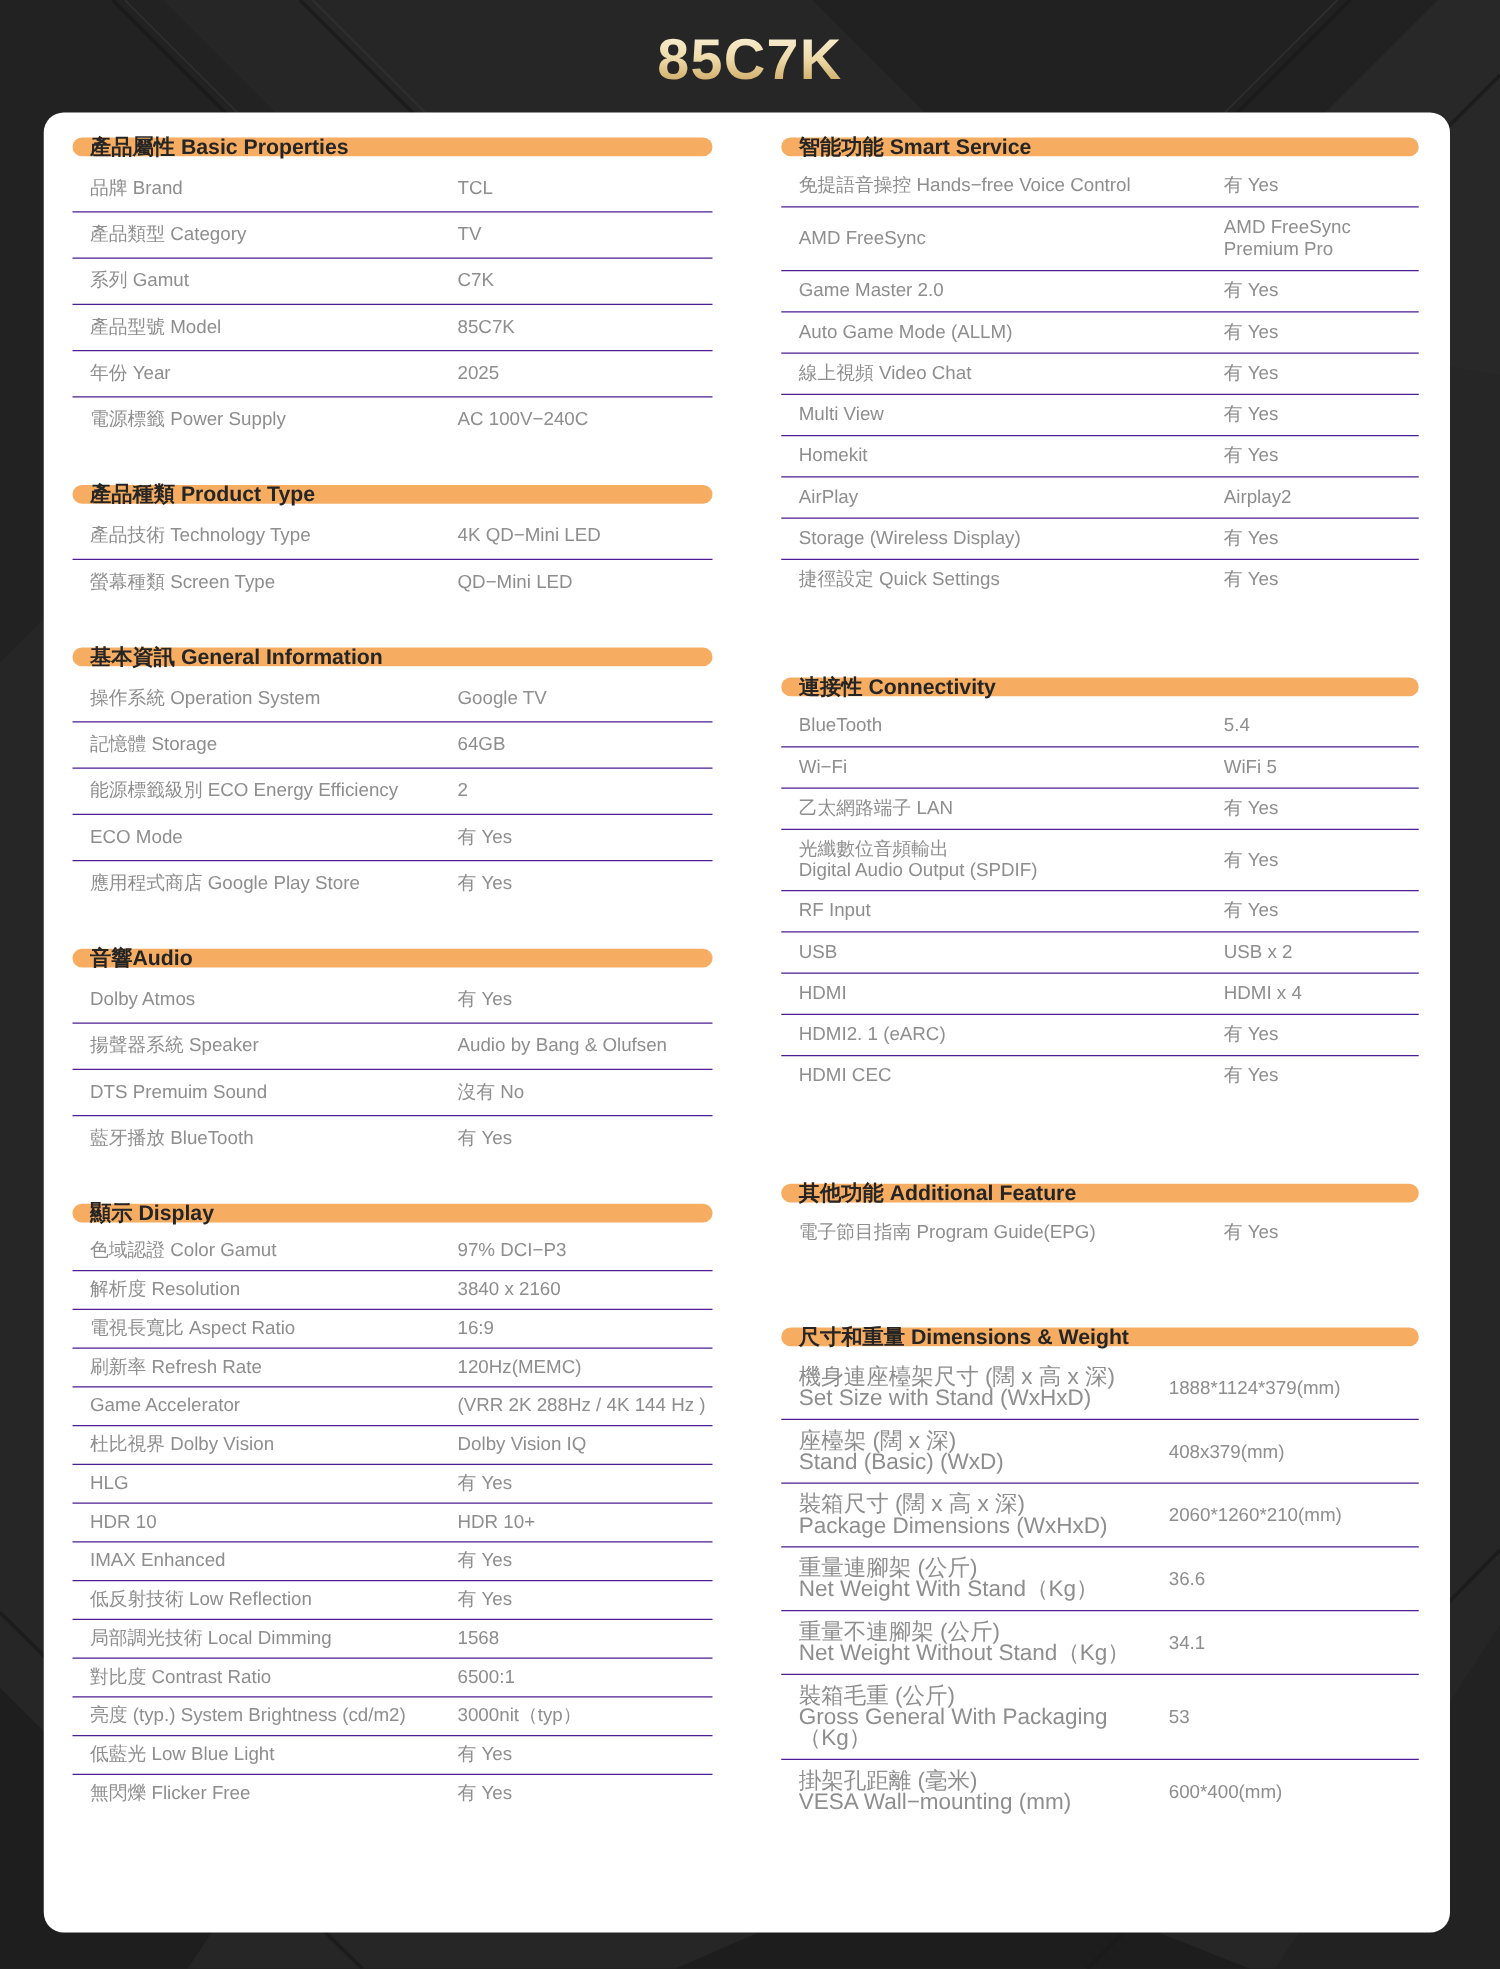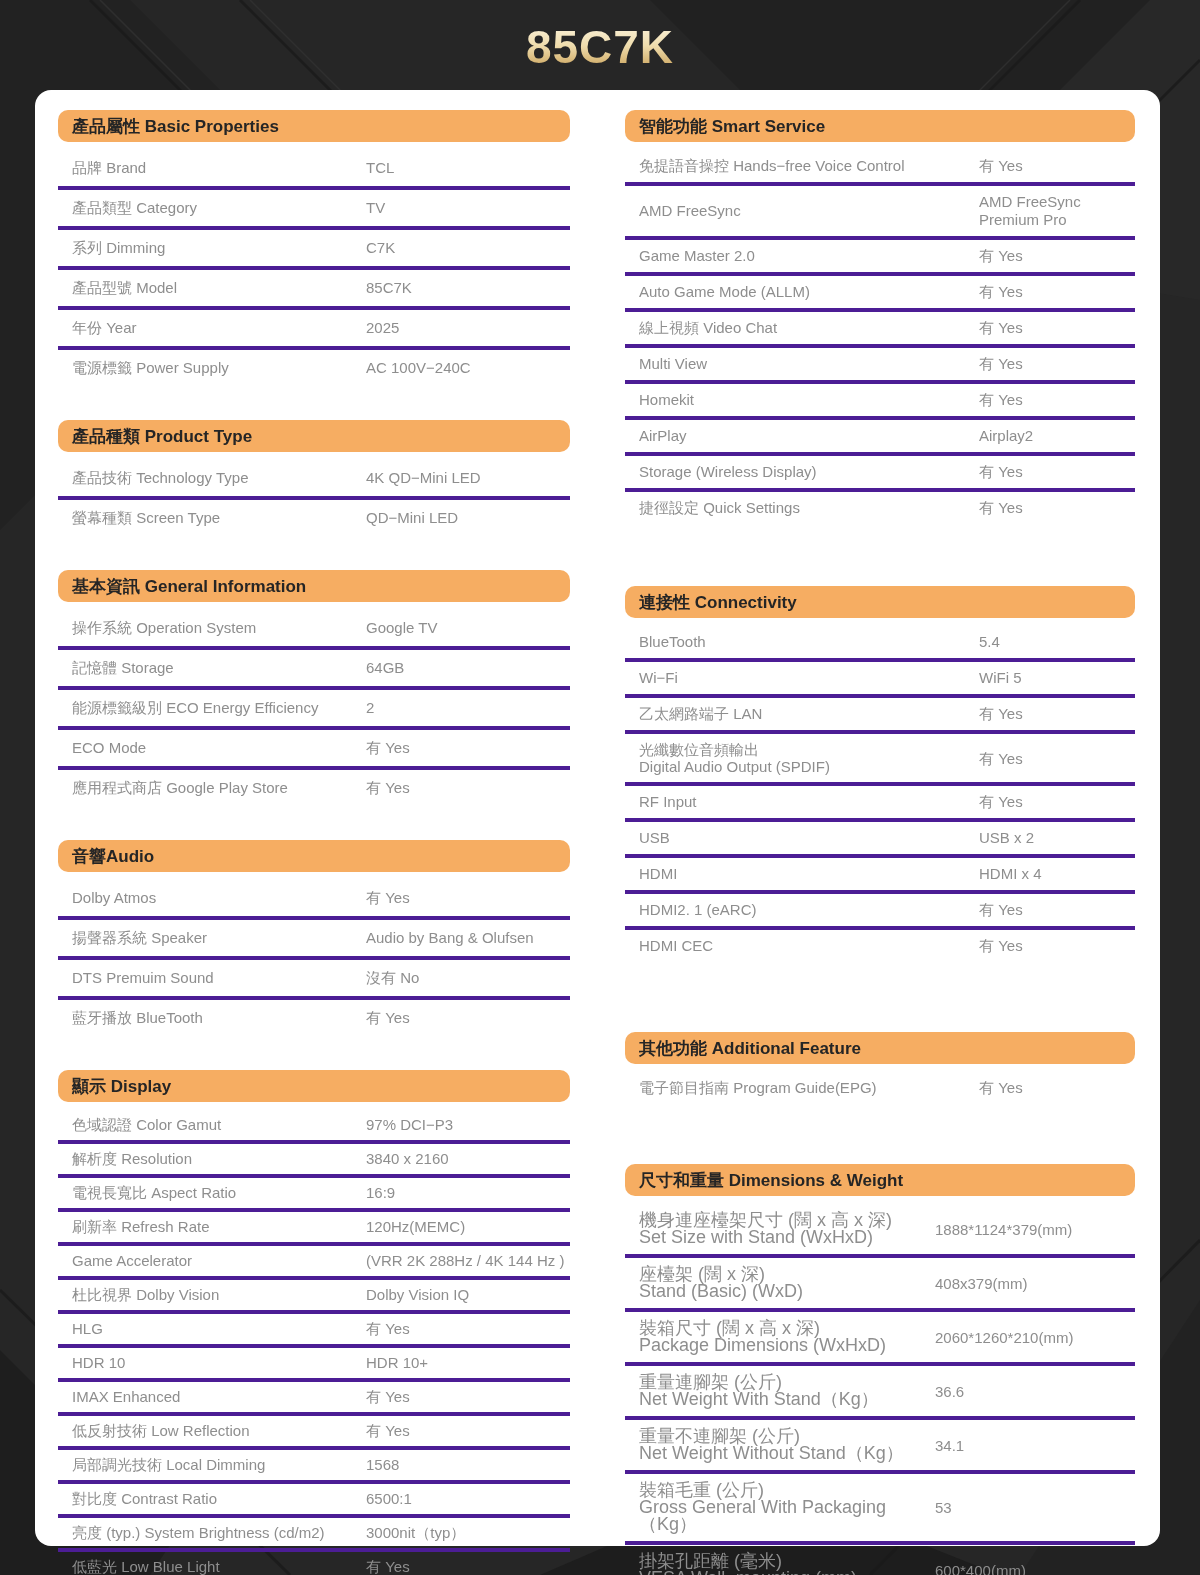--- a/index.html
+++ b/index.html
@@ -24,27 +24,27 @@
   .col-right { left:590px; width:510px; }
 
   .sec { margin-bottom:34px; }
   .col-left .sec:last-child { margin-bottom:0; }
   .col-right .sec:nth-child(1) { margin-bottom:62px; }
   .col-right .sec:nth-child(2) { margin-bottom:70px; }
   .col-right .sec:nth-child(3) { margin-bottom:60px; }
   .col-right .sec:nth-child(4) { margin-bottom:0;margin-top:12px; }
 
   .sec-header {
-    height:32px; background:var(--accent,#F6AD62); border-radius:10px;
+    height:15px; background:var(--accent,#F6AD62); border-radius:10px;
     display:flex; align-items:center; padding:0 14px; box-sizing:border-box;
     font-size:17px; font-weight:bold; color:#252525; margin-bottom:8px;
   }
   .row {
     display:flex; align-items:center;
-    border-bottom:4px solid #4c1d95;
+    border-bottom:1px solid #4c1d95;
     color:#8E8E8E; font-size:15px; line-height:18px;
     padding:9px 2px 9px 14px;
   }
   .row:last-child { border-bottom:none; }
   .label { flex:0 0 294px; display:flex; flex-direction:column; }
   .value { flex:1; }
   .value span { display:block; }
 
   .sec-display .row { padding-top:6px; padding-bottom:6px; }
 
@@ -100,21 +100,21 @@
             <div class="row">
               <div class="label">
                 <span>產品類型 Category</span>
               </div>
               <div class="value">
                 <span>TV</span>
               </div>
             </div>
             <div class="row">
               <div class="label">
-                <span>系列 Dimming</span>
+                <span>系列 Gamut</span>
               </div>
               <div class="value">
                 <span>C7K</span>
               </div>
             </div>
             <div class="row">
               <div class="label">
                 <span>產品型號 Model</span>
               </div>
               <div class="value">

